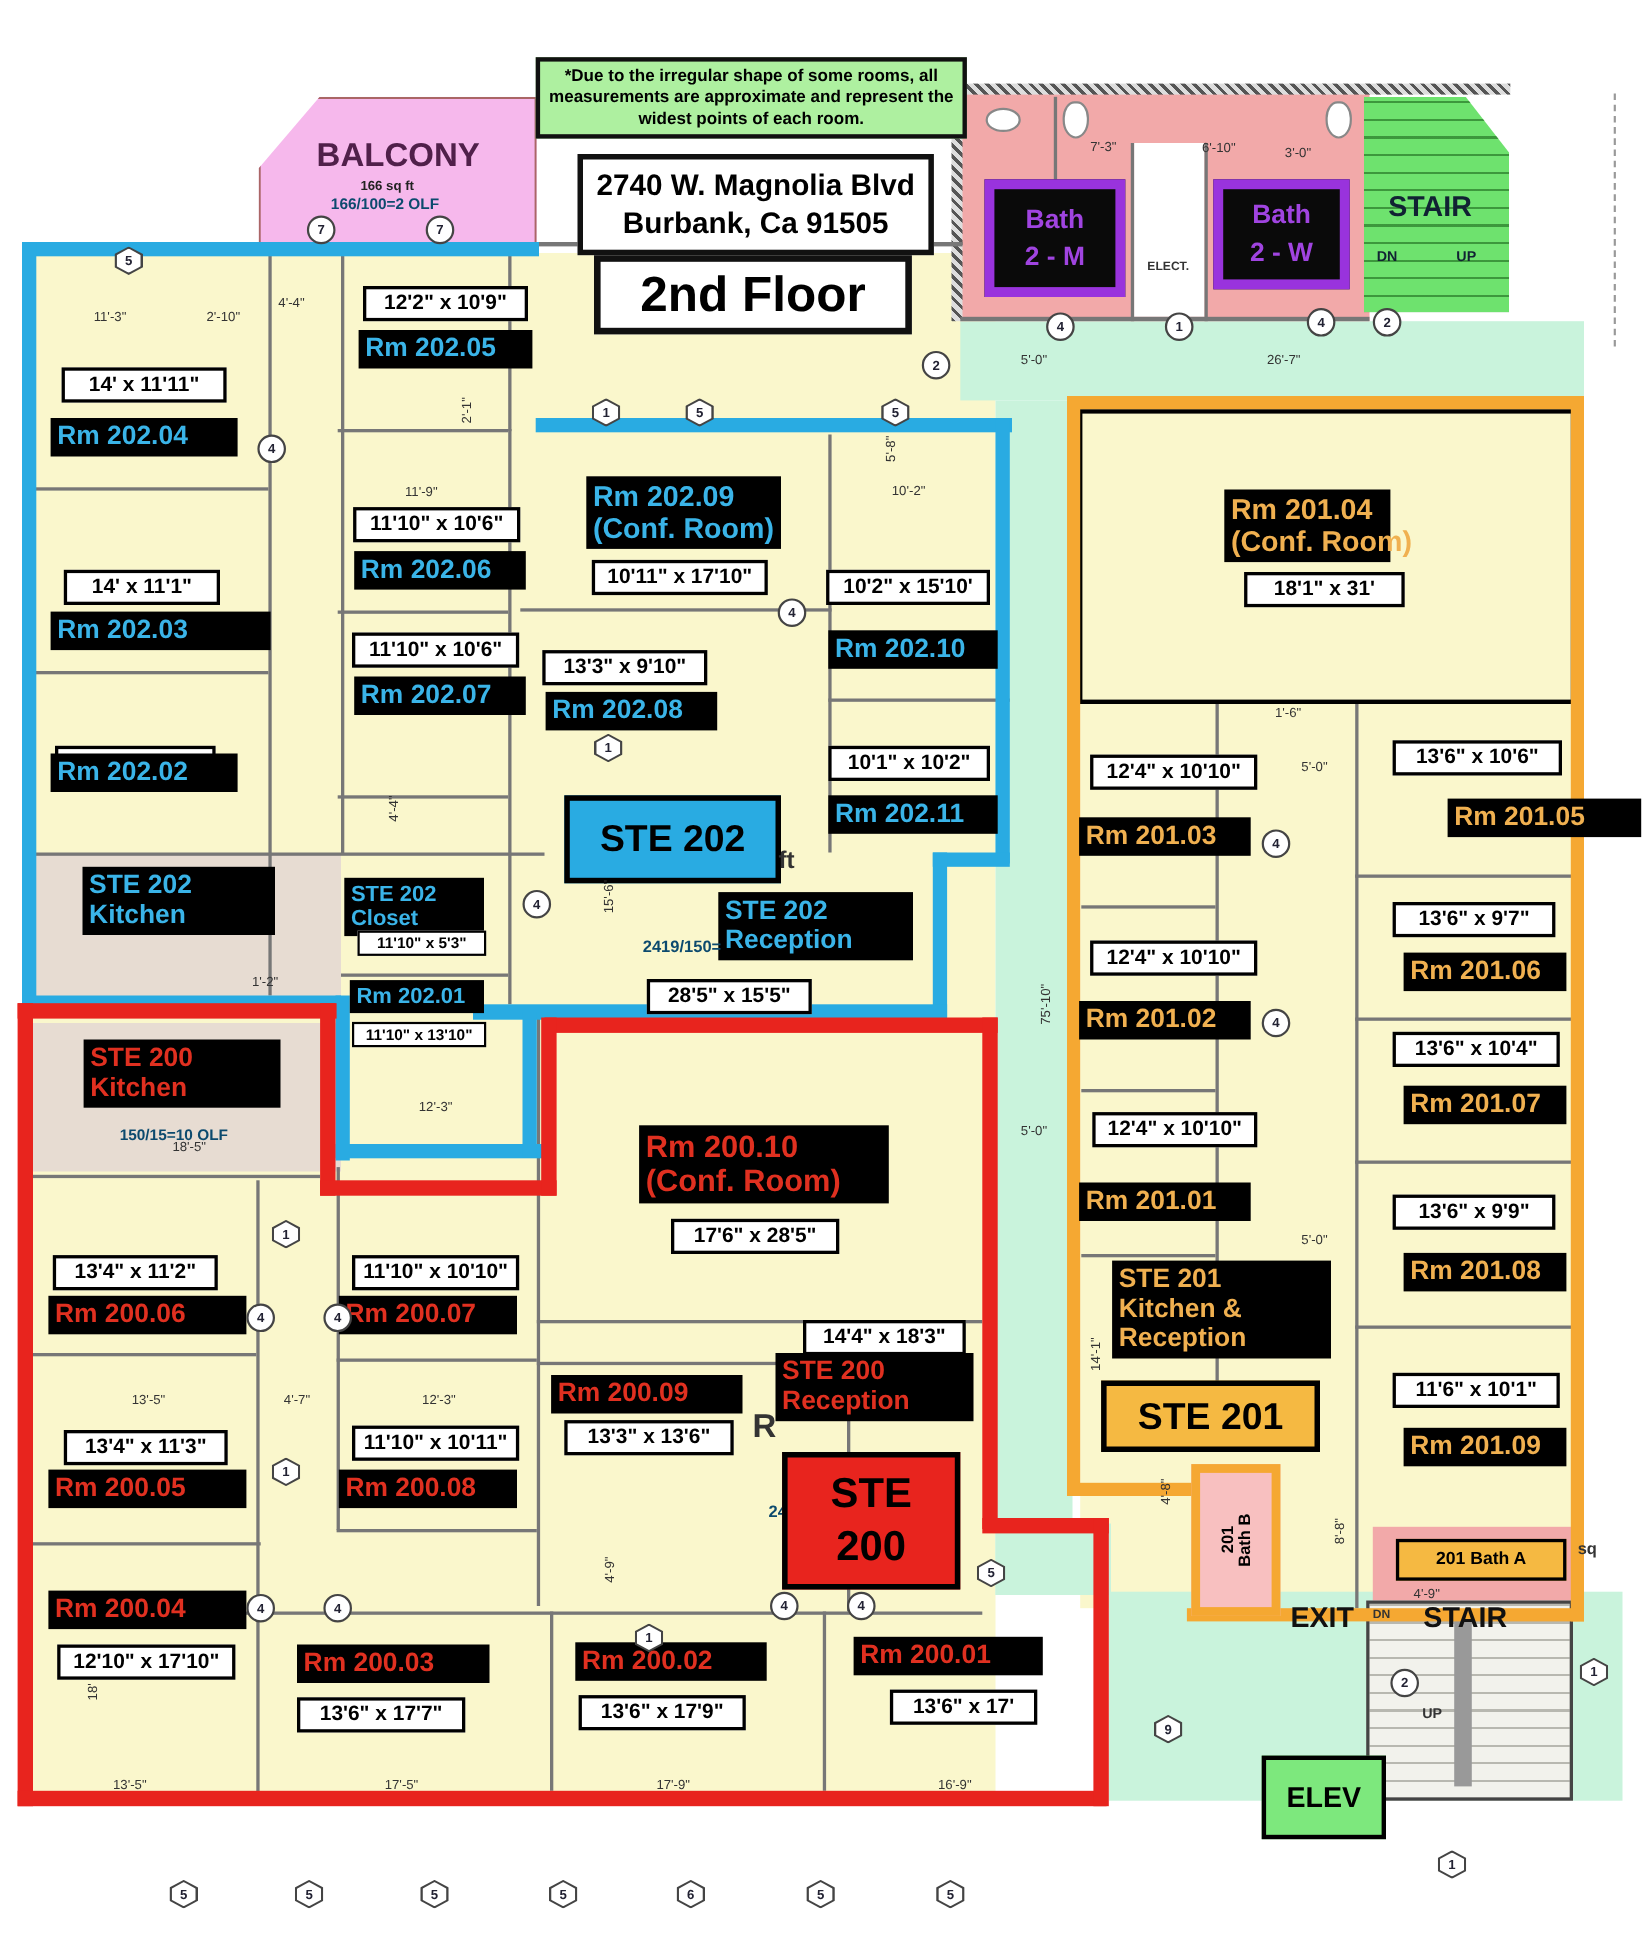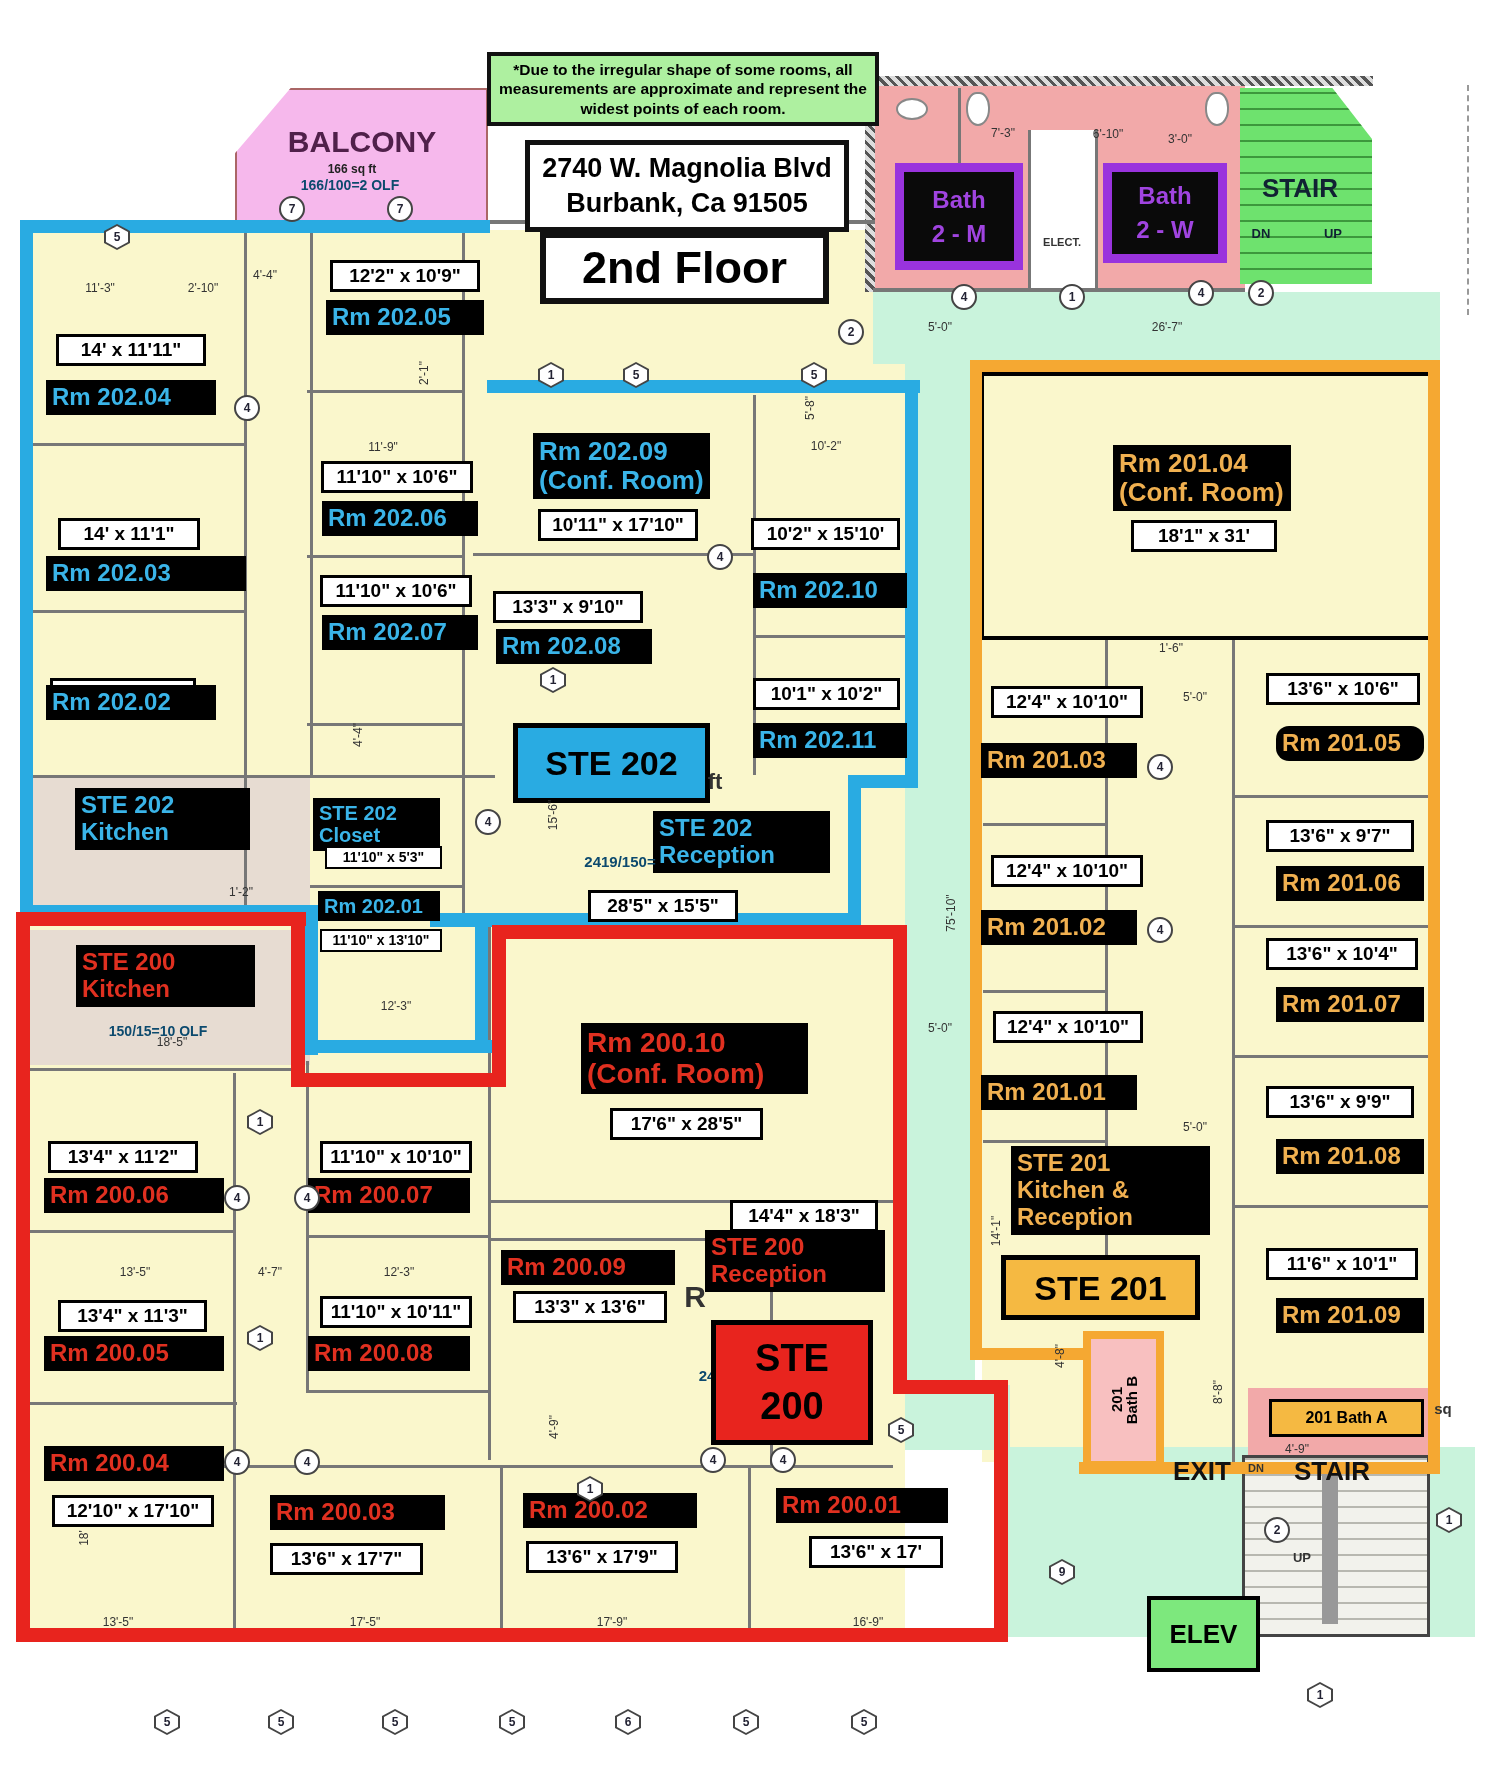--- a/index.html
+++ b/index.html
@@ -282,21 +282,21 @@
   <div class="dims" style="left:270px;top:1543px;width:153px;">13'6" x 17'7"</div>
   <div class="rname" style="left:523px;top:1493px;width:174px;">
       <span class="t200">Rm 200.02</span>
     </div>
   <div class="dims" style="left:526px;top:1541px;width:152px;">13'6" x 17'9"</div>
   <div class="rname" style="left:776px;top:1488px;width:172px;">
       <span class="t200">Rm 200.01</span>
     </div>
   <div class="dims" style="left:809px;top:1536px;width:134px;">13'6" x 17'</div>
 
-  <div class="rname" style="left:1113px;top:445px;width:178px;font-size:26px;">
+  <div class="rname" style="left:1113px;top:445px;width:151px;font-size:26px;">
     <span class="t201">Rm 201.04</span>
     <span class="t201">(Conf. Room)</span>
   </div>
   <div class="dims" style="left:1131px;top:520px;width:146px;">18'1" x 31'</div>
   <div class="dims" style="left:991px;top:686px;width:152px;">12'4" x 10'10"</div>
   <div class="rname" style="left:981px;top:743px;width:156px;">
       <span class="t201">Rm 201.03</span>
     </div>
   <div class="dims" style="left:991px;top:855px;width:152px;">12'4" x 10'10"</div>
   <div class="rname" style="left:981px;top:910px;width:156px;">
@@ -308,21 +308,21 @@
     </div>
   <div class="rname" style="left:1011px;top:1146px;width:199px;">
     <span class="t201">STE 201</span>
     <span class="t201">Kitchen &amp;</span>
     <span class="t201">Reception</span>
   </div>
   <div class="suitebox" style="left:1001px;top:1255px;width:199px;height:65px;background:#f5b942;font-size:34px;">
     <span>STE 201</span>
   </div>
   <div class="dims" style="left:1266px;top:673px;width:154px;">13'6" x 10'6"</div>
-  <div class="rname" style="left:1276px;top:726px;width:148px;border-radius:13px;">
+  <div class="rname" style="left:1316px;top:726px;width:176px;">
       <span class="t201">Rm 201.05</span>
     </div>
   <div class="dims" style="left:1266px;top:820px;width:148px;">13'6" x 9'7"</div>
   <div class="rname" style="left:1276px;top:866px;width:148px;">
       <span class="t201">Rm 201.06</span>
     </div>
   <div class="dims" style="left:1266px;top:938px;width:152px;">13'6" x 10'4"</div>
   <div class="rname" style="left:1276px;top:987px;width:148px;">
       <span class="t201">Rm 201.07</span>
     </div>

